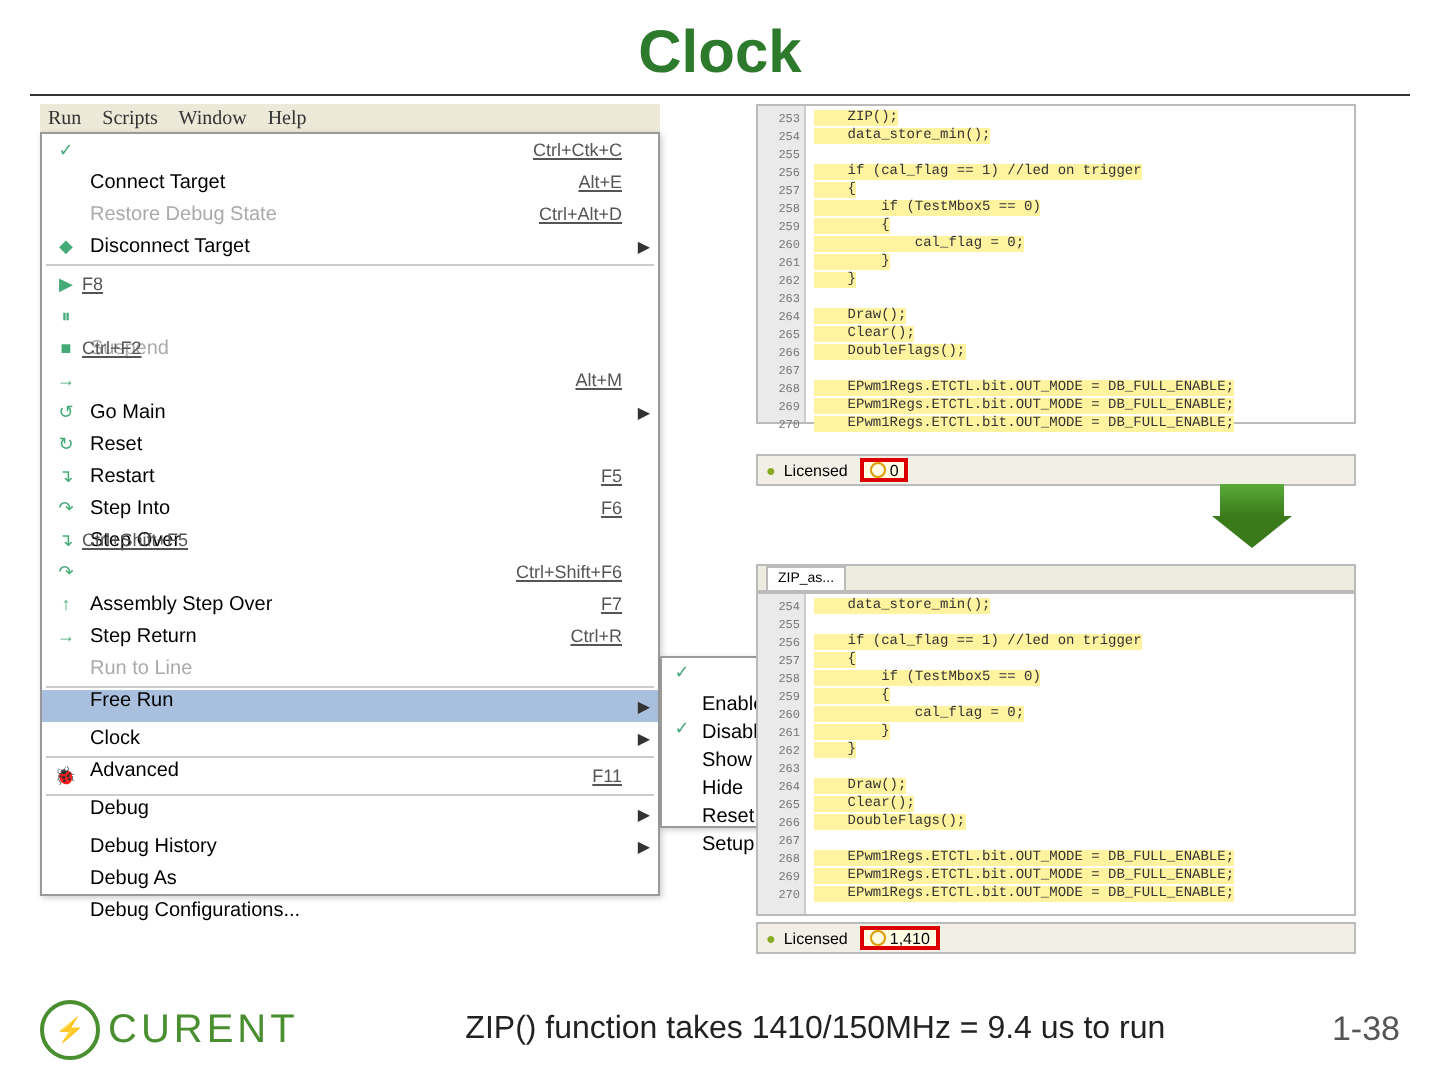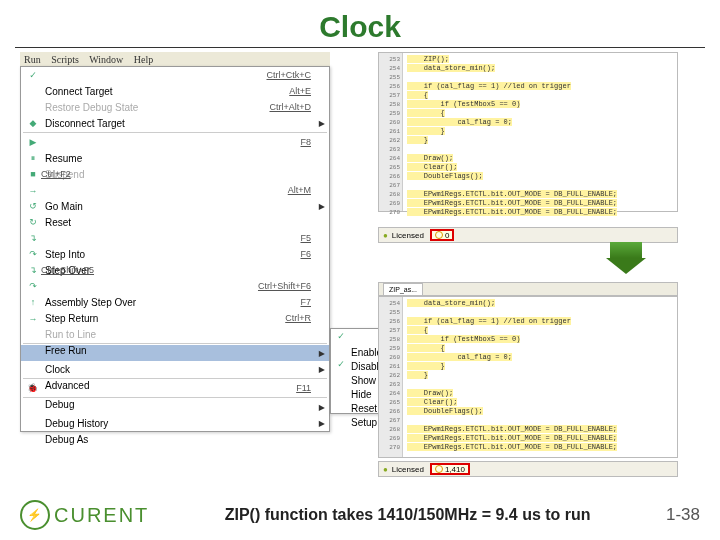--- a/index.html
+++ b/index.html
@@ -37,21 +37,21 @@
   .status .clockico { width: 8px; height: 8px; border: 1px solid #d90; border-radius: 50%; margin-right: 2px; display: inline-block; }
 
   .green-arrow { position: absolute; top: 190px; left: 586px; width: 40px; height: 34px; }
   .green-arrow .shaft { width: 32px; height: 16px; background: linear-gradient(#5aaa3a,#3a7a1a); margin: 0 auto; }
   .green-arrow .head { width: 0; height: 0; border-left: 20px solid transparent; border-right: 20px solid transparent; border-top: 16px solid #3a7a1a; margin: 0 auto; }
 
   .footer { position: absolute; bottom: 10px; left: 20px; right: 20px; display: flex; align-items: center; justify-content: space-between; }
   .logo { display: flex; align-items: center; }
   .logo-circ { width: 30px; height: 30px; border: 2px solid #4a8f2f; border-radius: 50%; display: flex; align-items: center; justify-content: center; font-size: 12px; color: #4a8f2f; }
   .logo-text { font-size: 20px; letter-spacing: 2px; color: #4a8f2f; font-weight: normal; margin-left: 4px; }
-  .caption { font-size: 16px; font-weight: bold; color: #222; }
+  .caption { font-size: 16px; font-weight: normal; color: #222; }
   .pagenum { font-size: 17px; color: #555; }
 
   .tabstrip { position: absolute; background: #eeece0; border: 1px solid #bbb; height: 14px; font-size: 7px; display: flex; align-items: center; padding: 0 4px; }
   .tabstrip .tab { background: #fff; border: 1px solid #bbb; border-bottom: none; padding: 0 5px; height: 12px; display: flex; align-items: center; }
 </style>
 </head>
 <body>
 
 <div class="slide-title">Clock</div>
 <hr class="hr">
@@ -82,21 +82,20 @@
         <span class="sc">Ctrl+Alt+D</span>
       </div>
       <div class="menu-item">
         <span class="ico">◆</span>
         <span class="sc"></span>
         <span class="arrow">▶</span>
       </div>
       <div class="menu-sep"></div>
       <div class="menu-item">
         <span class="ico">▶</span>
-        <span class="lbl">Resume</span>
         <span class="sc">F8</span>
       </div>
       <div class="menu-item disabled">
         <span class="ico">⏸</span>
         <span class="lbl">Suspend</span>
         <span class="sc"></span>
       </div>
       <div class="menu-item">
         <span class="ico">■</span>
         <span class="sc">Ctrl+F2</span>
@@ -107,20 +106,21 @@
         <span class="sc">Alt+M</span>
       </div>
       <div class="menu-item">
         <span class="ico">↺</span>
         <span class="lbl">Reset</span>
         <span class="sc"></span>
         <span class="arrow">▶</span>
       </div>
       <div class="menu-item">
         <span class="ico">↻</span>
+        <span class="lbl">Restart</span>
         <span class="sc"></span>
       </div>
       <div class="menu-item">
         <span class="ico">↴</span>
         <span class="lbl">Step Into</span>
         <span class="sc">F5</span>
       </div>
       <div class="menu-item">
         <span class="ico">↷</span>
         <span class="lbl">Step Over</span>
@@ -174,20 +174,25 @@
         <span class="ico"></span>
         <span class="lbl">Debug History</span>
         <span class="sc"></span>
         <span class="arrow">▶</span>
       </div>
       <div class="menu-item">
         <span class="ico"></span>
         <span class="lbl">Debug As</span>
         <span class="sc"></span>
         <span class="arrow">▶</span>
+      </div>
+      <div class="menu-item">
+        <span class="ico"></span>
+        <span class="lbl">Debug Configurations...</span>
+        <span class="sc"></span>
       </div>
     </div>
   <div class="submenu" id="sub-menu">
       <div class="menu-item">
         <span class="ico check">✓</span>
         <span class="lbl">Enable</span>
       </div>
       <div class="menu-item">
         <span class="ico check"></span>
         <span class="lbl">Disable</span>

